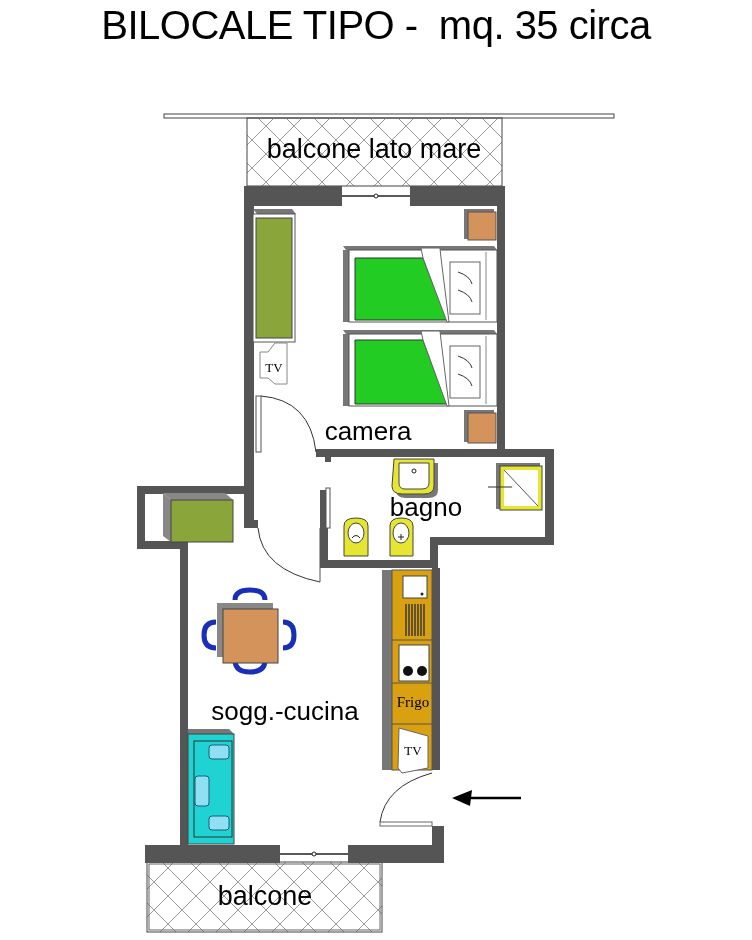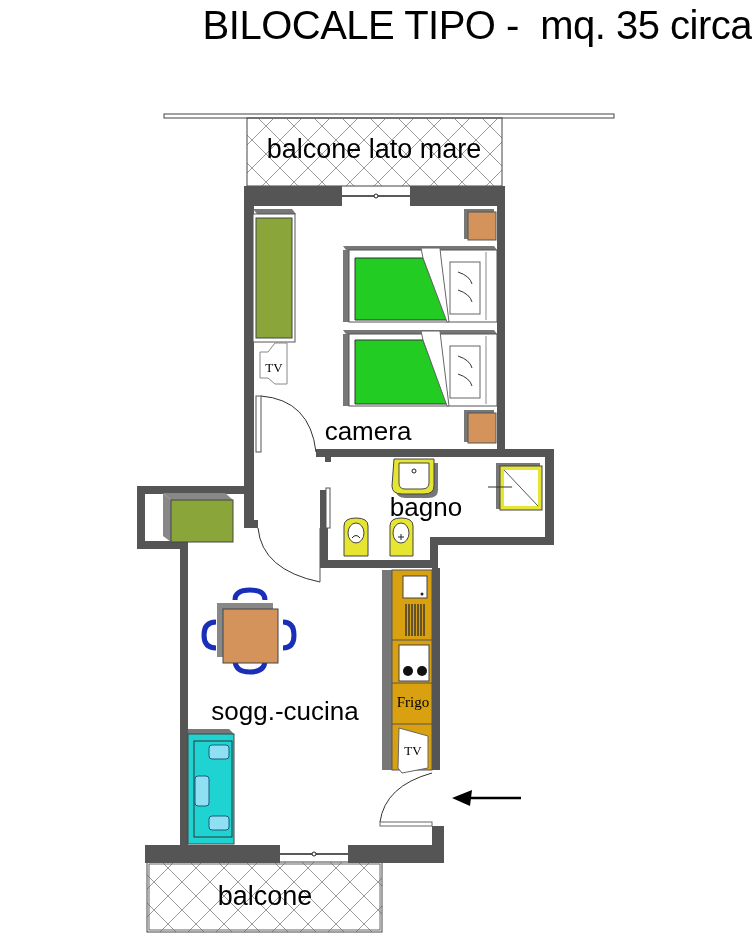--- a/index.html
+++ b/index.html
@@ -1,17 +1,17 @@
 <!DOCTYPE html>
 <html><head>
 <meta charset="utf-8">
 <style>
   html, body { margin: 0; padding: 0; background: #ffffff; }
   body { width: 752px; height: 940px; position: relative; overflow: hidden; font-family: "Liberation Sans", sans-serif; }
-  #title { position: absolute; left: 0; top: 0; width: 752px; height: 50px; text-align: right; font-size: 40px; line-height: 50px; color: #000; letter-spacing: -0.5px; white-space: pre; }
+  #title { position: absolute; left: 0; top: 0; width: 752px; height: 50px; text-align: center; font-size: 40px; line-height: 50px; color: #000; letter-spacing: -0.5px; white-space: pre; }
   svg { position: absolute; left: 0; top: 0; }
   .lbl { font-family: "Liberation Sans", sans-serif; fill: #000; }
   .serif { font-family: "Liberation Serif", serif; fill: #000; }
 </style>
 </head>
 <body>
 
 <div id="title">BILOCALE TIPO -  mq. 35 circa</div>
 
 <svg width="752" height="940" viewBox="0 0 752 940" xmlns="http://www.w3.org/2000/svg">

